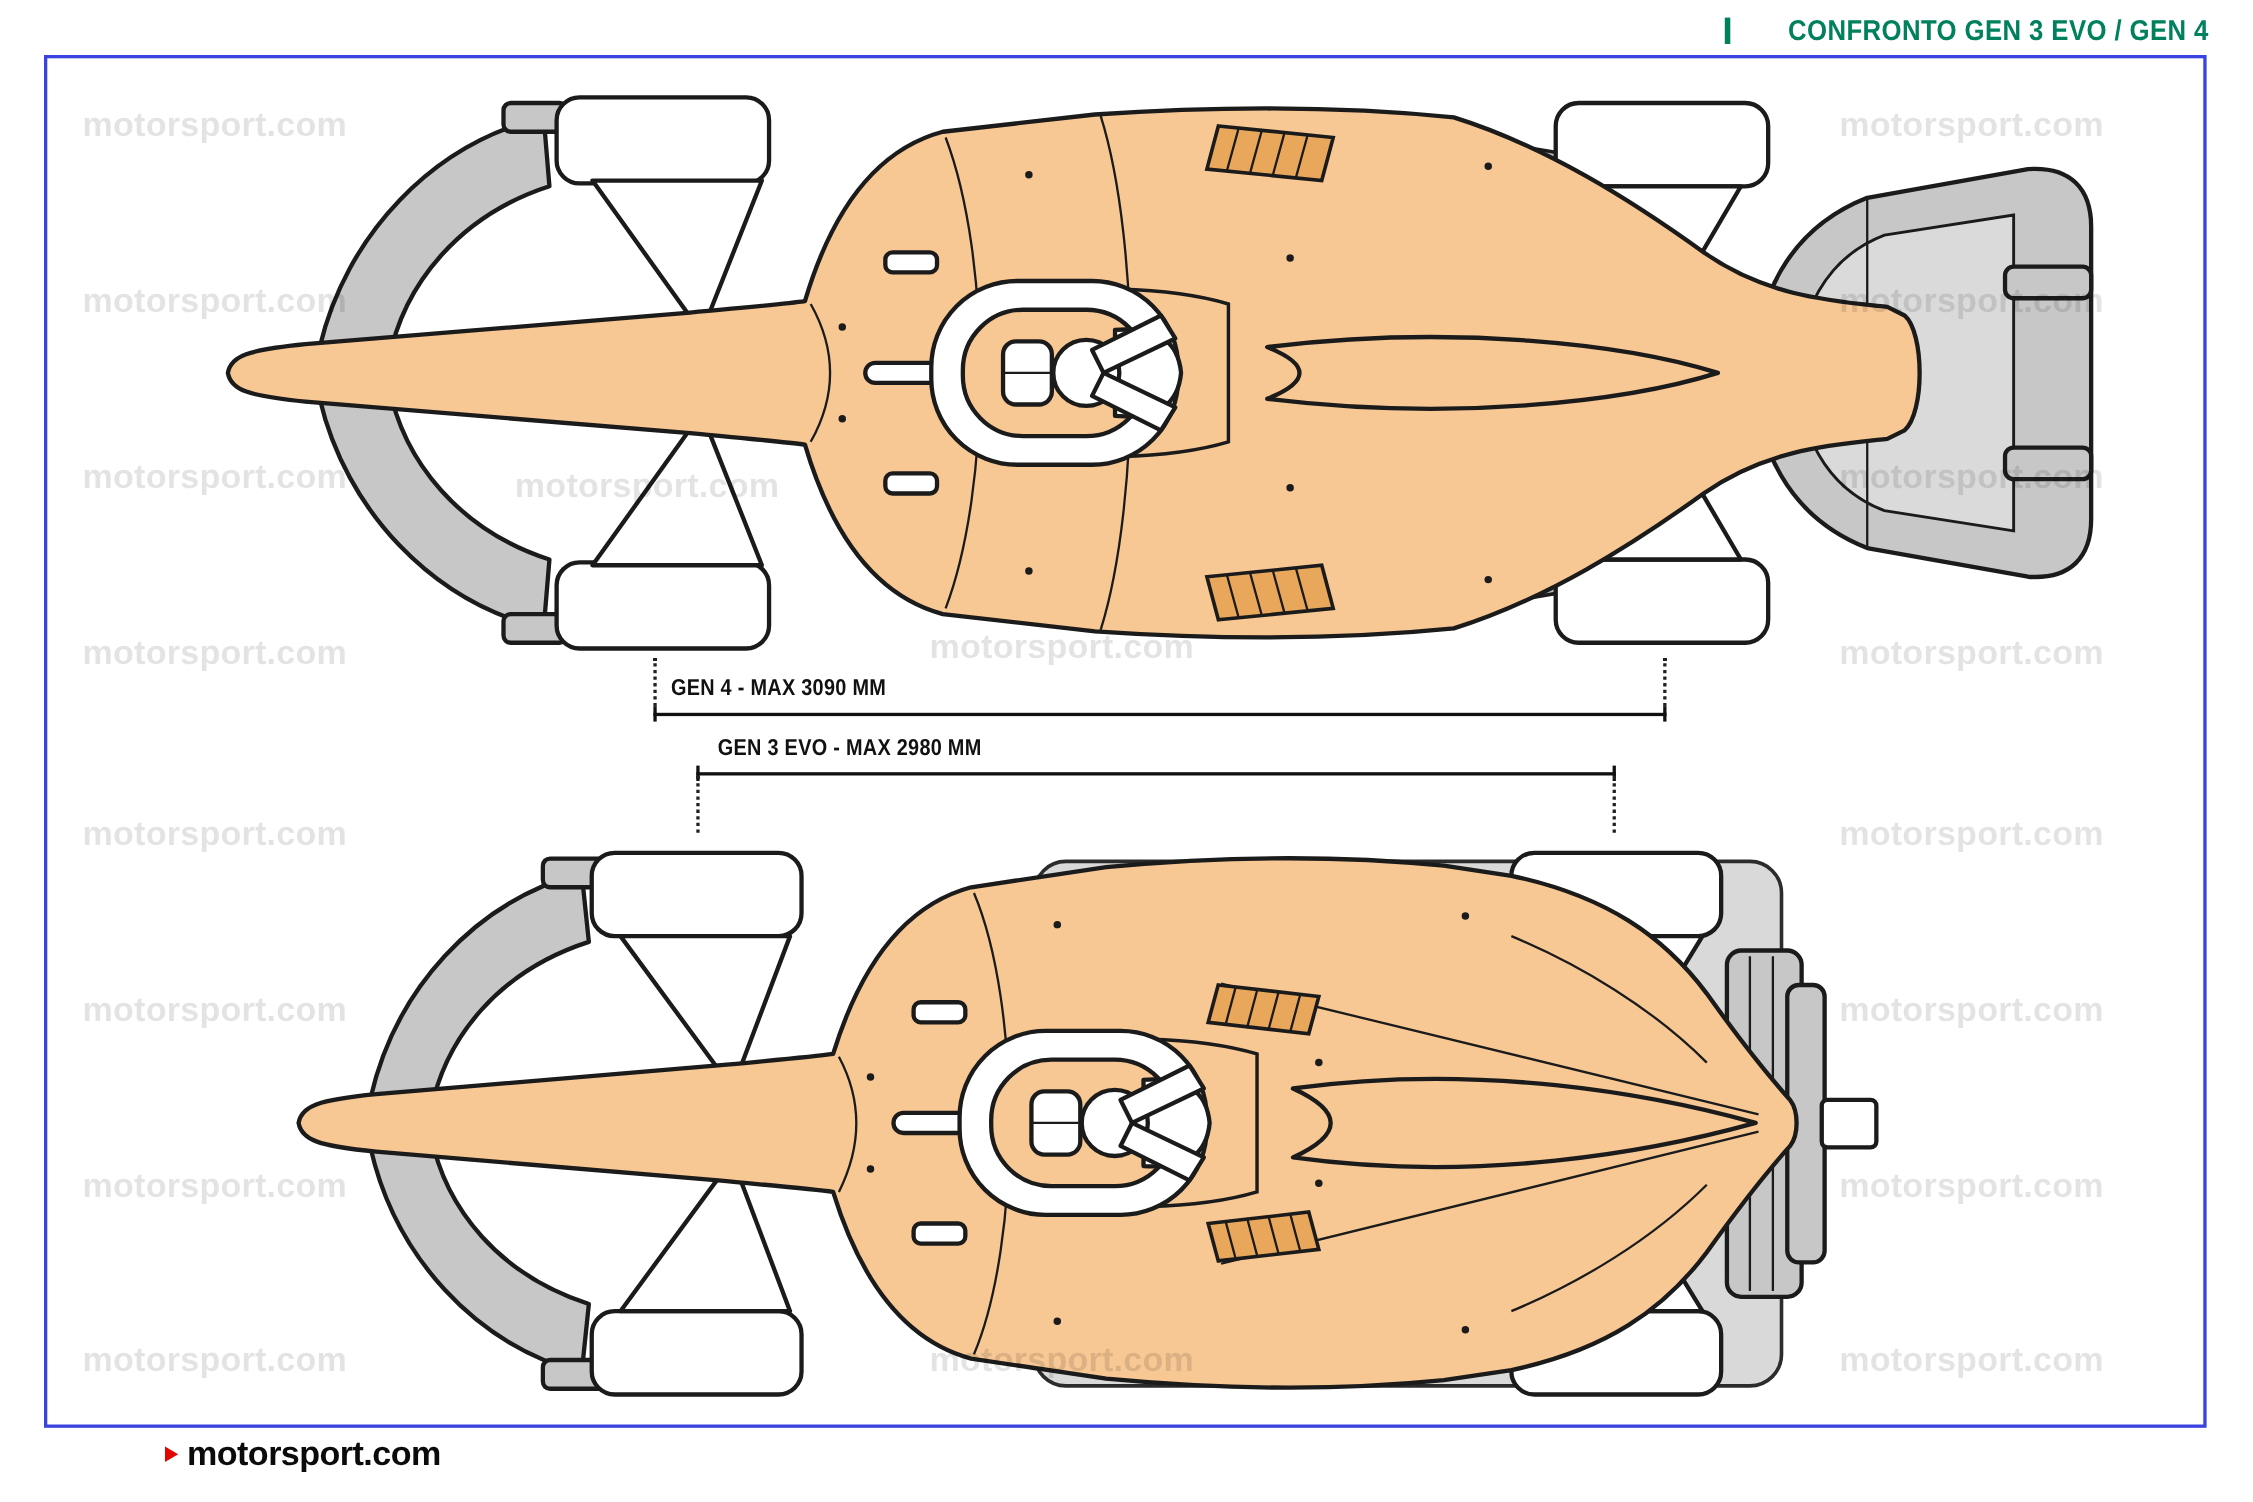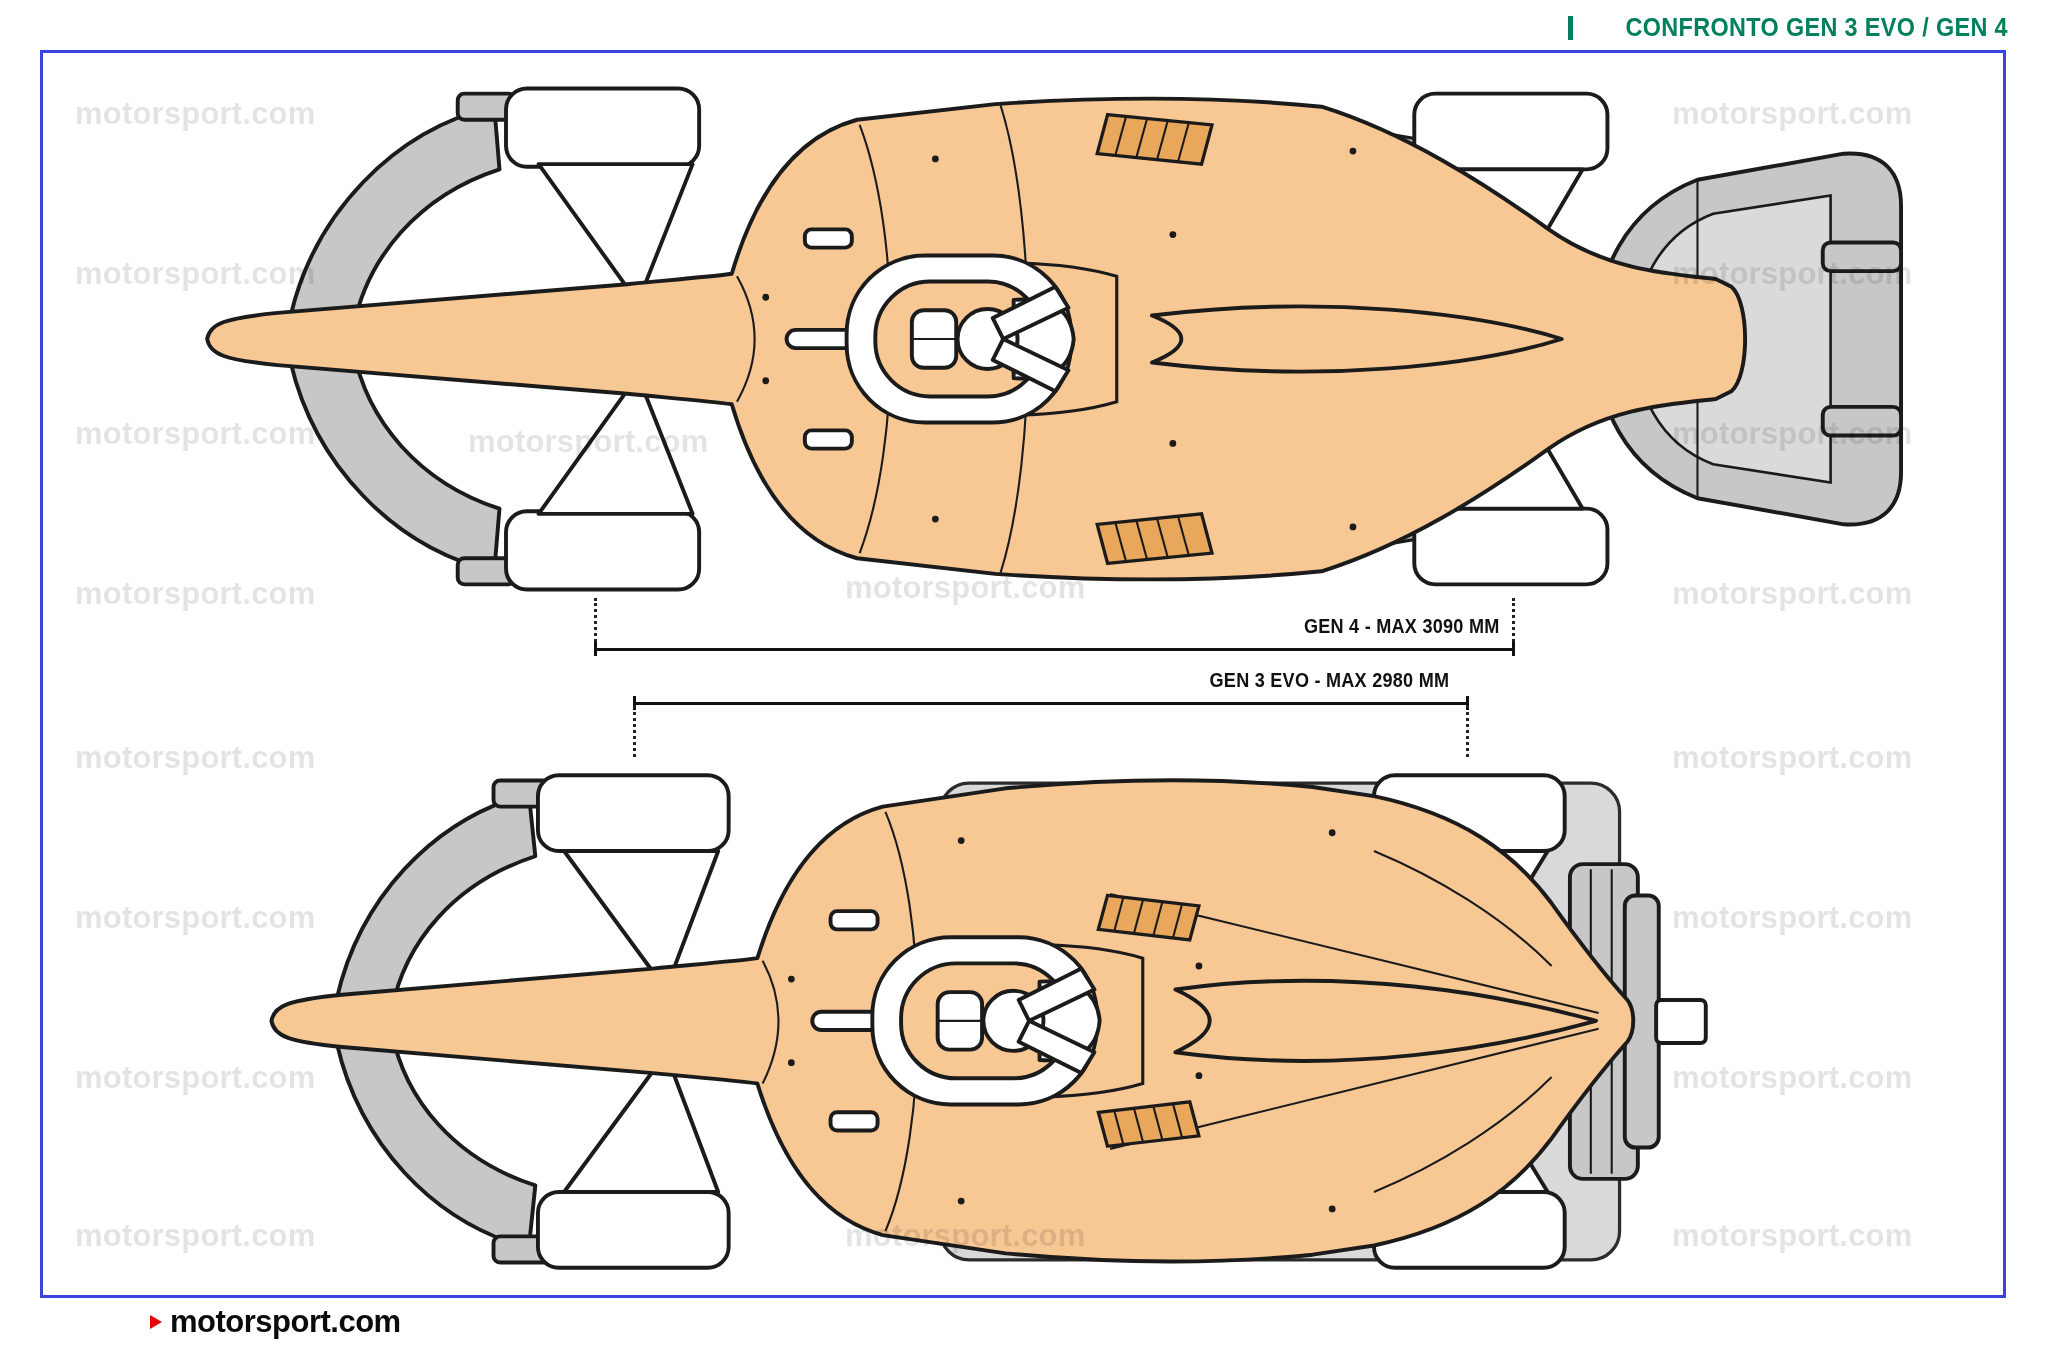--- a/index.html
+++ b/index.html
@@ -33,21 +33,21 @@
   .white{fill:#ffffff;stroke:#1b1b1b;stroke-width:3;stroke-linejoin:round;}
   .hatch{fill:#e9a75c;stroke:#1b1b1b;stroke-width:2.5;}
   .thin{stroke:#1b1b1b;stroke-width:1.6;fill:none;}
   .line{stroke:#1b1b1b;stroke-width:2.4;fill:none;}
   
   .dim{position:absolute;z-index:5;}
   .dim-line{position:absolute;height:0;border-top:3px solid #111;}
   .dim-cap{position:absolute;width:3px;height:14px;background:#111;}
   .dim-tick{position:absolute;width:0;border-left:3px dotted #222;}
   .dim-label{
-    position:absolute;text-align:right;font-weight:bold;font-size:21px;color:#111;
+    position:absolute;text-align:left;font-weight:bold;font-size:21px;color:#111;
     letter-spacing:.3px;white-space:nowrap;
   }
   .dim-label > span{display:inline-block;transform:scaleX(.86);transform-origin:center;}
   .logo{
     position:absolute;left:150px;top:1304px;z-index:6;background:#fff;padding:0 10px 0 0;
     font-weight:bold;font-size:31px;letter-spacing:-0.5px;color:#0b0b0b;display:flex;align-items:center;gap:8px;
   }
   .logo-mark{width:0;height:0;border-left:12px solid #e10600;border-top:7px solid transparent;border-bottom:7px solid transparent;}
 </style>
 </head>

